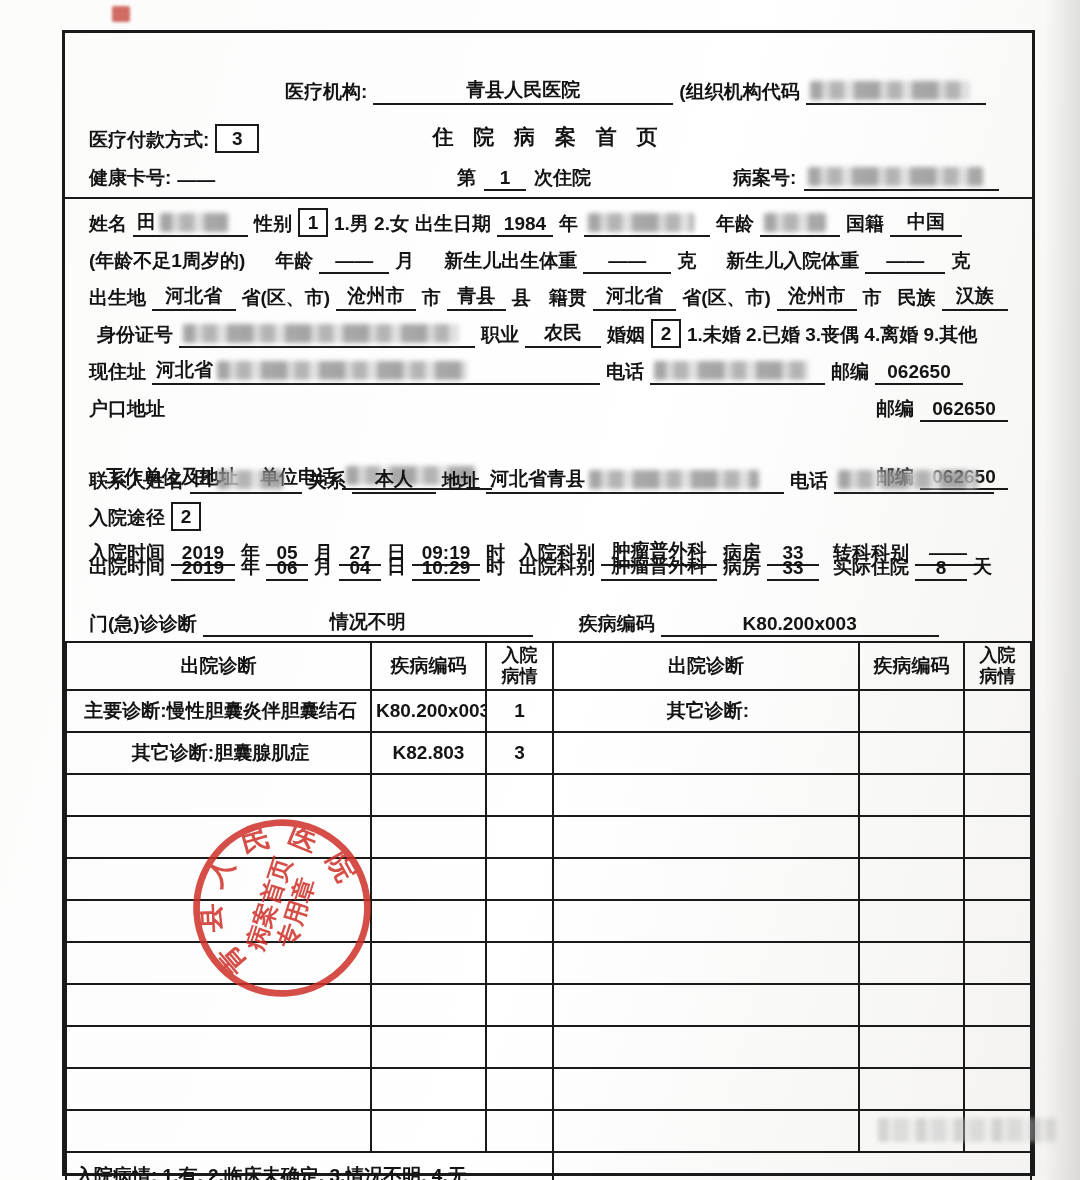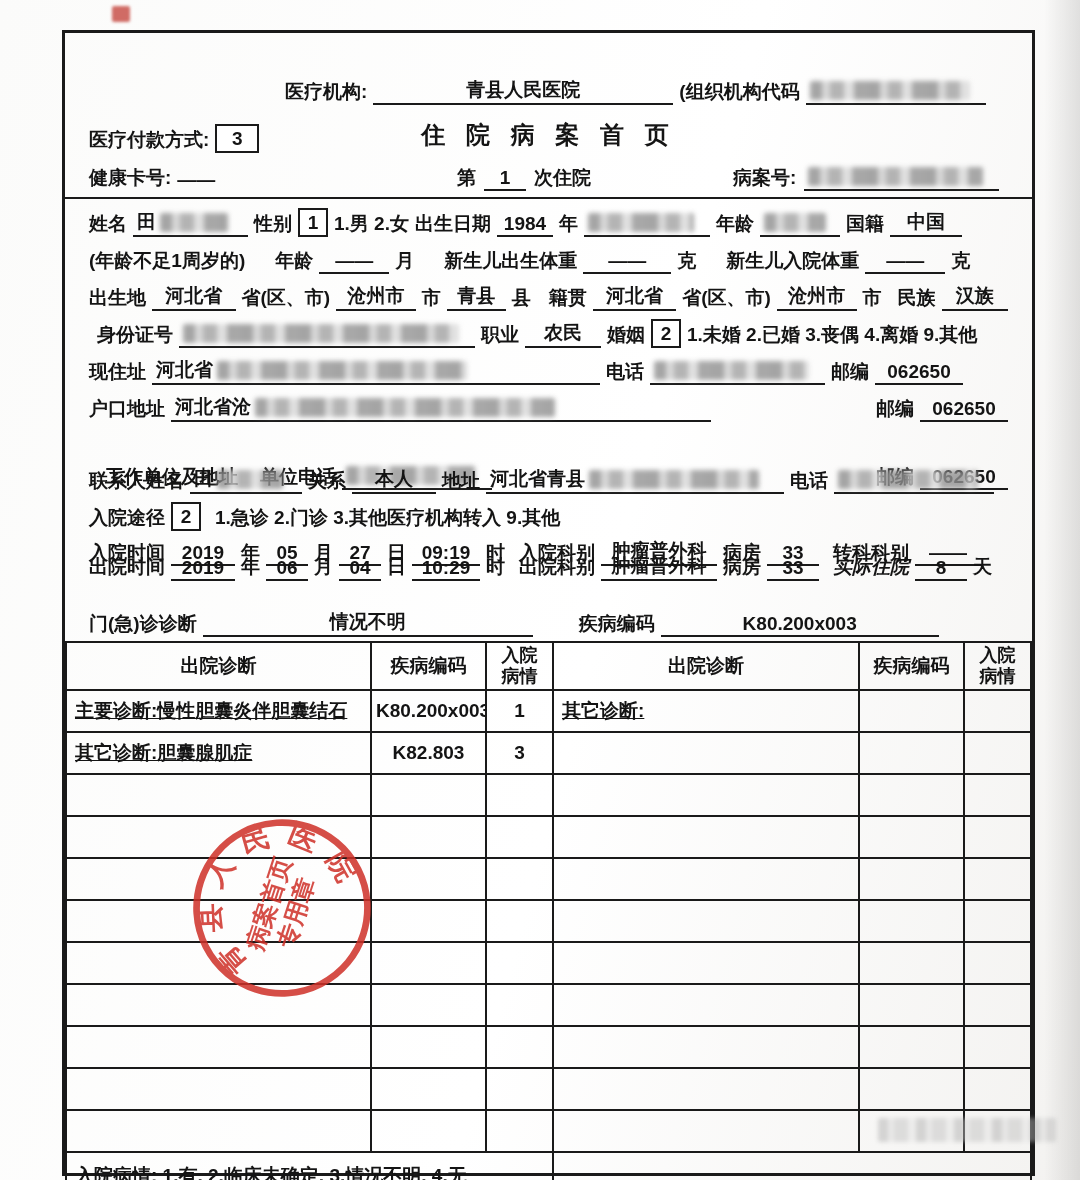--- a/index.html
+++ b/index.html
@@ -38,34 +38,34 @@
     background:repeating-linear-gradient(90deg,#8f8f8f 0 12px,#cfcfcf 12px 20px,#a2a2a2 20px 34px,#d9d9d9 34px 44px,#939393 44px 58px);
     filter:blur(2.4px);opacity:.8;align-self:flex-end;
   }
   .numbox{
     display:inline-flex;justify-content:center;align-items:center;
     min-width:44px;height:29px;border:2px solid #1a1a1a;font-weight:700;
     font-size:19px;box-sizing:border-box;background:#fff;
   }
   .title{
     position:absolute;left:50%;transform:translateX(-50%);bottom:2px;
-    font-size:24px;font-weight:700;letter-spacing:7px;
+    font-size:21px;font-weight:700;letter-spacing:7px;
   }
   .hr{position:absolute;left:0;right:0;top:164px;border-top:2px solid #1a1a1a;}
   .abs{position:absolute;bottom:0;display:flex;gap:8px;align-items:flex-end;}
 
   .dx-table{
     position:absolute;top:608px;left:0;width:100%;border-collapse:collapse;
     table-layout:fixed;font-size:19px;color:#141414;
   }
   .dx-table th,.dx-table td{border:2px solid #1a1a1a;padding:2px 4px;overflow:hidden;}
   .dx-table th{font-weight:700;height:42px;text-align:center;}
   .dx-table td{height:36px;}
   .dx-table th .wrap2{display:inline-block;width:44px;white-space:normal;word-break:break-all;line-height:1.15;font-size:18px;}
-  td.dx{text-align:left;padding-left:8px;font-weight:700;text-decoration:underline;}
+  td.dx{text-align:center;padding-left:8px;font-weight:700;}
   td.code,td.cond{text-align:center;font-weight:700;}
   tr.footer-row td{height:42px;font-weight:700;text-align:left;padding-left:8px;}
 
   .stamp{position:absolute;left:186px;top:812px;z-index:5;}
   .watermark{
     position:absolute;left:878px;top:1118px;width:178px;height:24px;z-index:6;
     background:repeating-linear-gradient(90deg,#aaa 0 10px,#d8d8d8 10px 16px,#bdbdbd 16px 30px,#e2e2e2 30px 38px);
     filter:blur(2px);opacity:.45;border-radius:2px;
   }
   .scan-mark{
@@ -188,24 +188,20 @@
       <span class="lbl">电话</span>
       <span class="u left" style="width:175px;">
           <i class="redact" style="width:155px;"></i>
         </span>
       <span class="lbl">邮编</span>
       <span class="u" style="width:88px;">062650</span>
     </div>
 
     <div class="row" style="top:359px;">
       <span class="lbl">户口地址</span>
-      <span class="u left" style="width:540px;">
-        <b>河北省沧</b>
-        <i class="redact" style="width:300px;"></i>
-      </span>
       <span class="lbl" style="margin-left:auto;">邮编</span>
       <span class="u" style="width:88px;">062650</span>
     </div>
 
     <div class="row" style="top:395px;margin-top:32px;">
       <span class="lbl" style="margin-left:16px;">工作单位及地址</span>
       <span class="lbl" style="margin-left:16px;">单位电话</span>
       <span class="u left" style="width:150px;">
           <i class="redact" style="width:130px;"></i>
         </span>
@@ -228,21 +224,20 @@
       </span>
       <span class="lbl">电话</span>
       <span class="u left" style="width:160px;">
           <i class="redact" style="width:140px;"></i>
         </span>
     </div>
 
     <div class="row" style="top:468px;">
       <span class="lbl">入院途径</span>
       <span class="numbox" style="min-width:30px;">2</span>
-      <span class="opts" style="margin-left:8px;">1.急诊  2.门诊  3.其他医疗机构转入  9.其他</span>
     </div>
 
     <div class="row" style="top:503px;">
       <span class="lbl">入院时间</span>
       <span class="u" style="width:64px;">2019</span>
       <span class="lbl">年</span>
       <span class="u" style="width:42px;">05</span>
       <span class="lbl">月</span>
       <span class="u" style="width:42px;">27</span>
       <span class="lbl">日</span>
@@ -263,21 +258,21 @@
       <span class="u" style="width:42px;">06</span>
       <span class="lbl">月</span>
       <span class="u" style="width:42px;">04</span>
       <span class="lbl">日</span>
       <span class="u" style="width:68px;">10:29</span>
       <span class="lbl">时</span>
       <span class="lbl" style="margin-left:8px;">出院科别</span>
       <span class="u" style="width:116px;">肿瘤普外科</span>
       <span class="lbl">病房</span>
       <span class="u" style="width:52px;">33</span>
-      <span class="lbl" style="margin-left:8px;font-style:italic;">实际住院</span>
+      <span class="lbl" style="margin-left:8px;">实际住院</span>
       <span class="u" style="width:52px;">8</span>
       <span class="lbl">天</span>
     </div>
 
     <div class="row" style="top:574px;">
       <span class="lbl">门(急)诊诊断</span>
       <span class="u" style="width:330px;">情况不明</span>
       <span class="lbl" style="margin-left:40px;">疾病编码</span>
       <span class="u" style="width:278px;">K80.200x003</span>
     </div>

